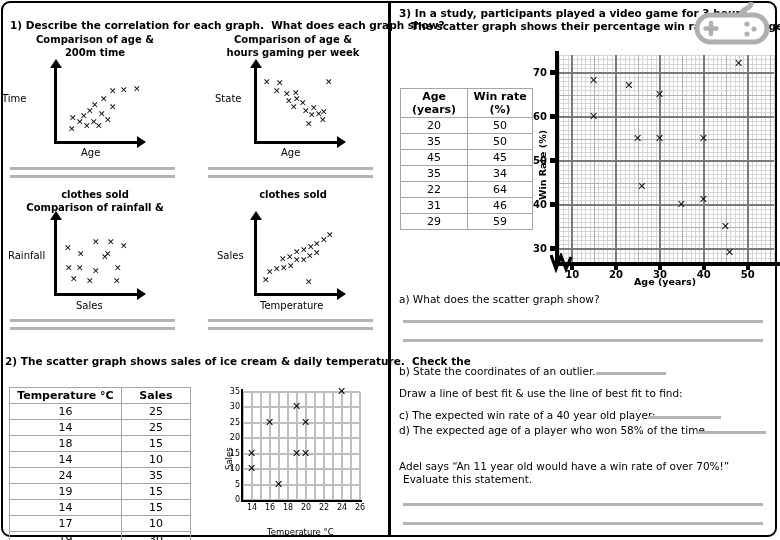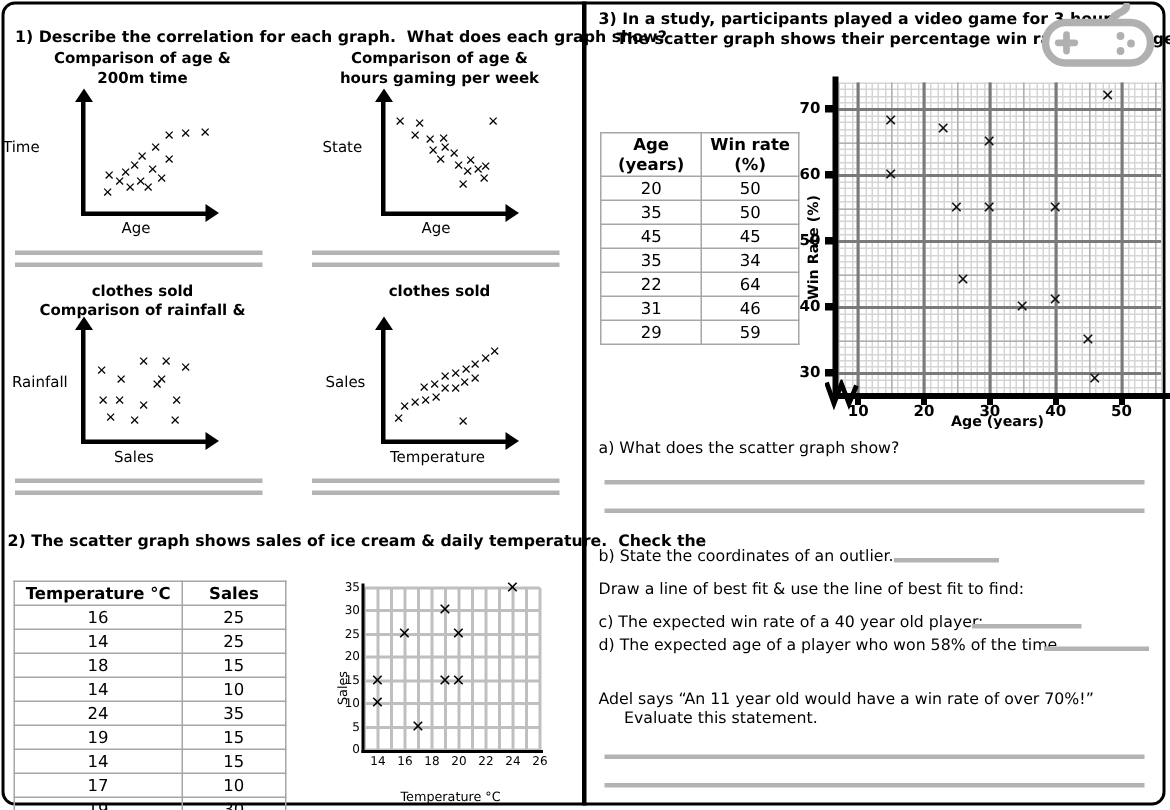--- a/index.html
+++ b/index.html
@@ -557,18 +557,18 @@
 
     <div class="qn" style="top:387px;left:8px;font-weight:normal;">Draw a line of best fit &amp; use the line of best fit to find:</div>
 
     <div class="qn" style="top:409px;left:8px;font-weight:normal;">c) The expected win rate of a 40 year old player:</div>
     <div class="ansline" style="top:416px;left:257px;width:73px;"></div>
 
     <div class="qn" style="top:424px;left:8px;font-weight:normal;">d) The expected age of a player who won 58% of the time.</div>
     <div class="ansline" style="top:431px;left:305px;width:70px;"></div>
 
     <div class="qn" style="top:460px;left:8px;font-weight:normal;">Adel says “An 11 year old would have a win rate of over 70%!”</div>
-    <div class="qn" style="top:473px;left:25px;font-weight:normal;">Evaluate this statement.</div>
+    <div class="qn" style="top:473px;left:12px;font-weight:normal;">Evaluate this statement.</div>
 
     <div class="ansline" style="top:503px;left:12px;width:360px;"></div>
     <div class="ansline" style="top:522px;left:12px;width:360px;"></div>
   </div>
 </div>
 
 </body></html>

